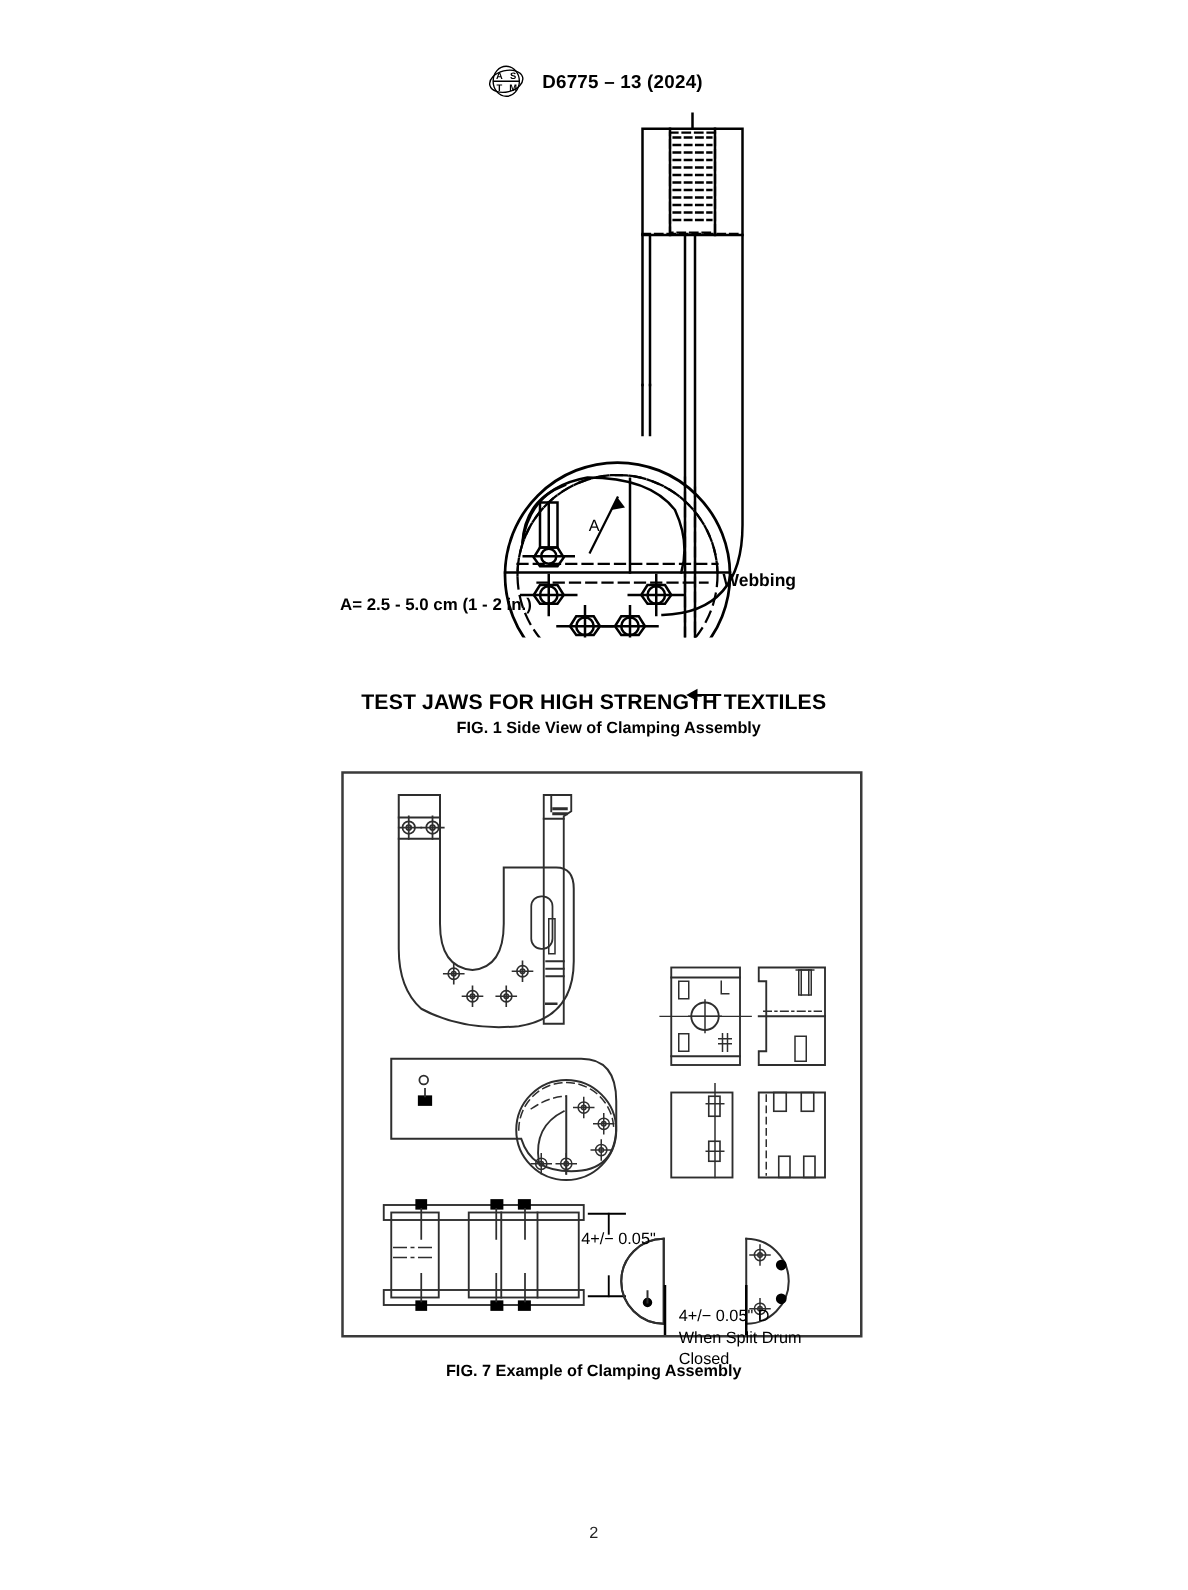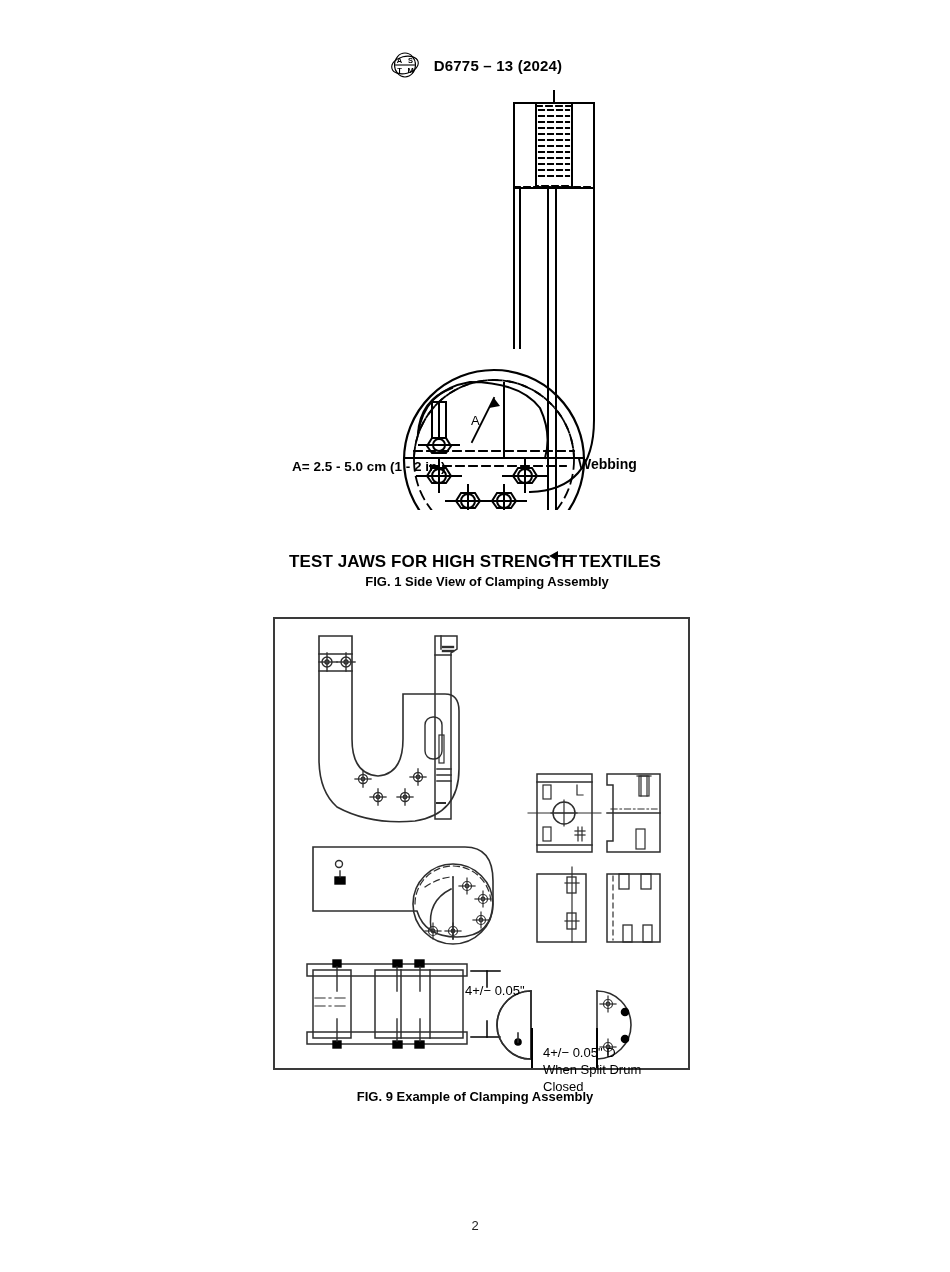--- a/index.html
+++ b/index.html
@@ -49,25 +49,24 @@
     top: 90px;
     left: 0;
     width: 950px;
     height: 420px;
   }
   .fig1-svg { display: block; }
 
   .label-a-dim {
     position: absolute;
     left: 272px;
-    top: 459px;
+    top: 476px;
     font-size: 13.5px;
     font-weight: bold;
     white-space: nowrap;
-    margin-left: 20px;
   }
   .label-webbing {
     position: absolute;
     left: 578px;
     top: 456px;
     font-size: 14px;
     font-weight: bold;
     white-space: nowrap;
   }
   .webbing-arrow {
@@ -540,17 +539,17 @@
 
     <div class="fig2-dim-1">4+/− 0.05"</div>
 
     <div class="fig2-dim-2">
       <div>4+/− 0.05" D</div>
       <div>When Split Drum</div>
       <div>Closed</div>
     </div>
   </div>
 
-  <div class="fig2-caption">FIG. 9 Example of Clamping Assembly</div>
+  <div class="fig2-caption">FIG. 7 Example of Clamping Assembly</div>
 
   <div class="page-number">2</div>
 
 </div>
 
 </body></html>

